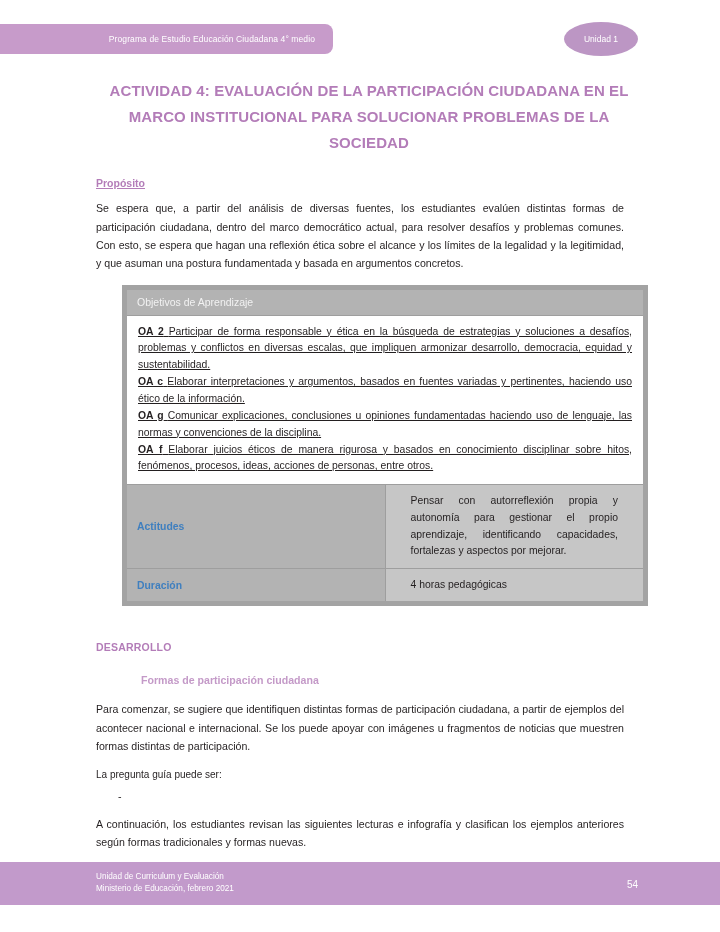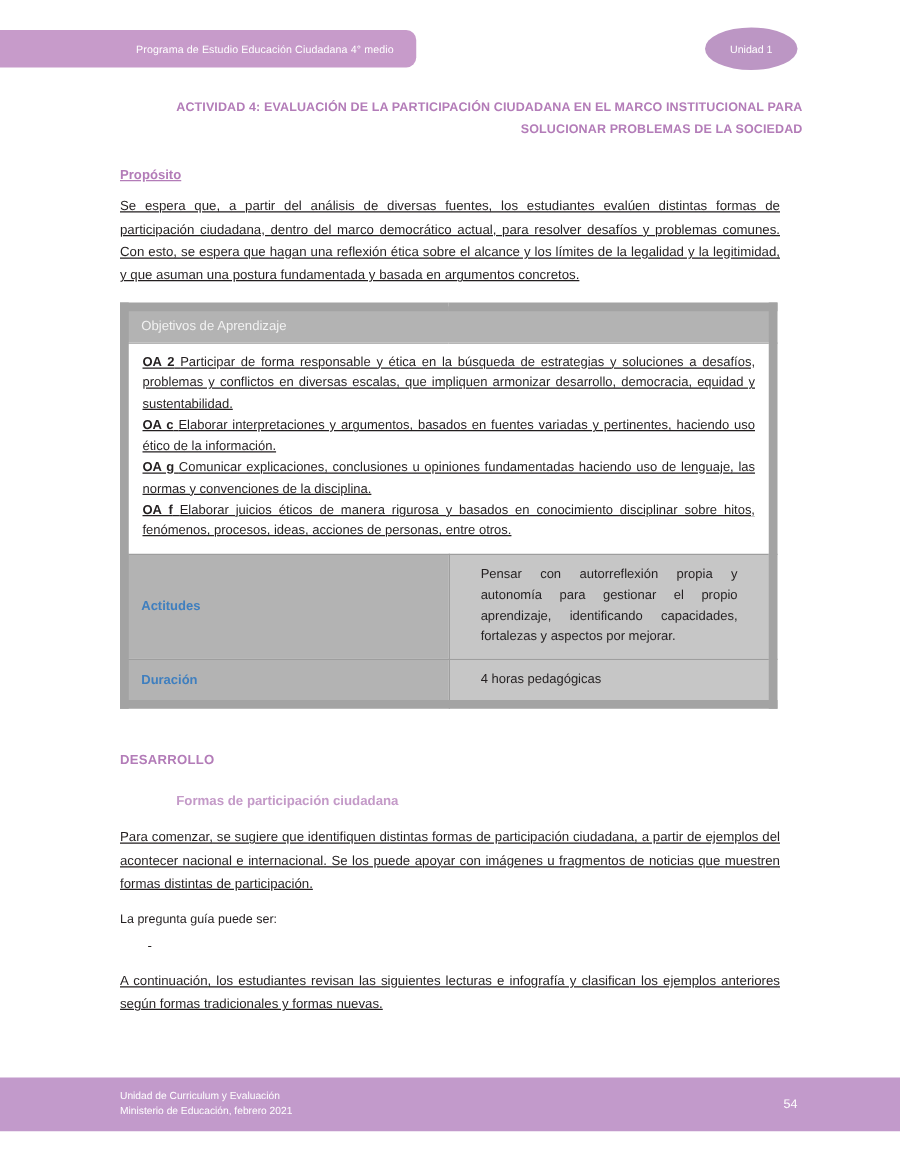--- a/index.html
+++ b/index.html
@@ -66,54 +66,54 @@
   
   .content {
     position: absolute;
     left: 96px;
     top: 78px;
     width: 528px;
   }
 
   .activity-title {
     color: #b37cb8;
-    font-size: 10px;
+    font-size: 15px;
     font-weight: bold;
     line-height: 1.72;
     letter-spacing: 0.1px;
     margin: 0 0 22px 0;
-    text-align: right;
+    text-align: center;
     width: 546px;
   }
 
   .section-label {
     color: #b37cb8;
     font-size: 10.5px;
     font-weight: bold;
     margin: 0 0 10px 0;
     text-decoration: underline;
   }
 
   p.body-text {
     font-size: 10.6px;
     line-height: 1.73;
     text-align: justify;
     margin: 0 0 11px 0;
     color: #231f20;
-    text-decoration: underline;
   }
   p.body-text.last { margin-bottom: 0; }
 
   
   .oa-table {
     width: 526px;
     margin-top: 12px;
     border-collapse: collapse;
-    border: 7px solid #a3a3a3;
+    border: 5px solid #a3a3a3;
     table-layout: fixed;
+    margin-left: 26px;
   }
   .oa-header-cell {
     background: #b3b3b3;
     color: #f2f2f2;
     font-size: 10.5px;
     padding: 6px 10px 7px 10px;
     border: 1px solid #9e9e9e;
     text-align: left;
     font-weight: normal;
   }

